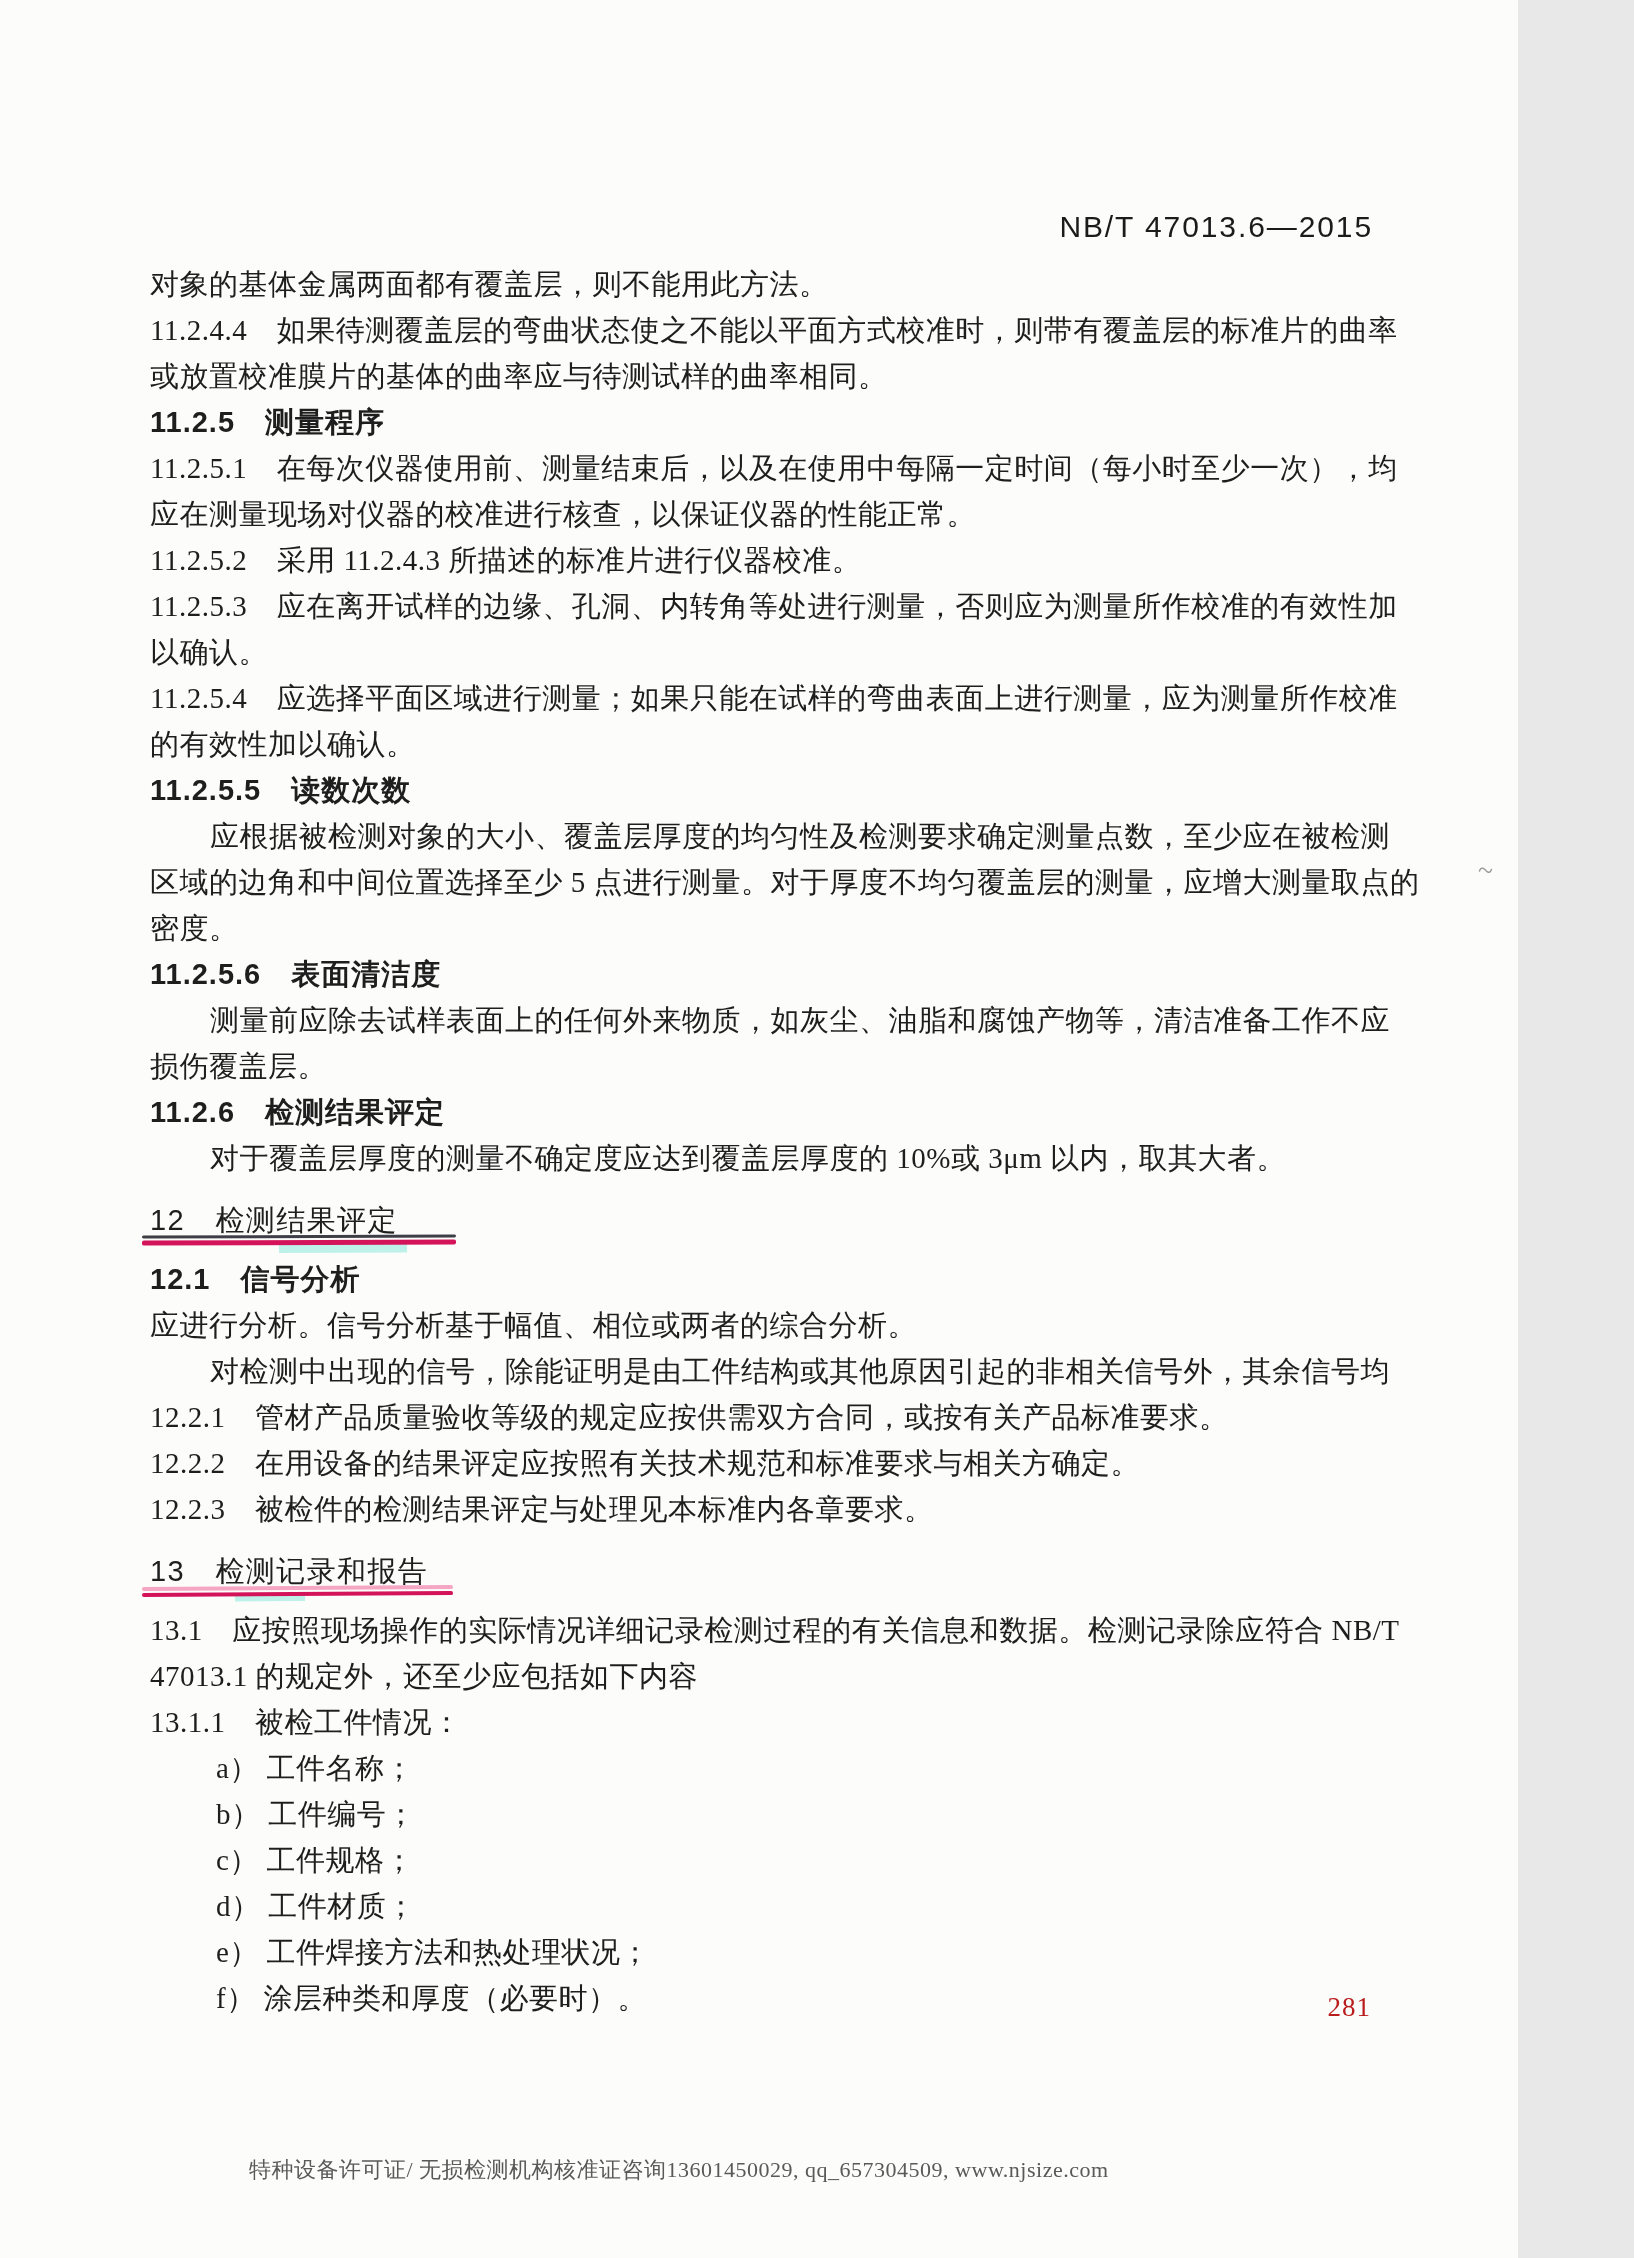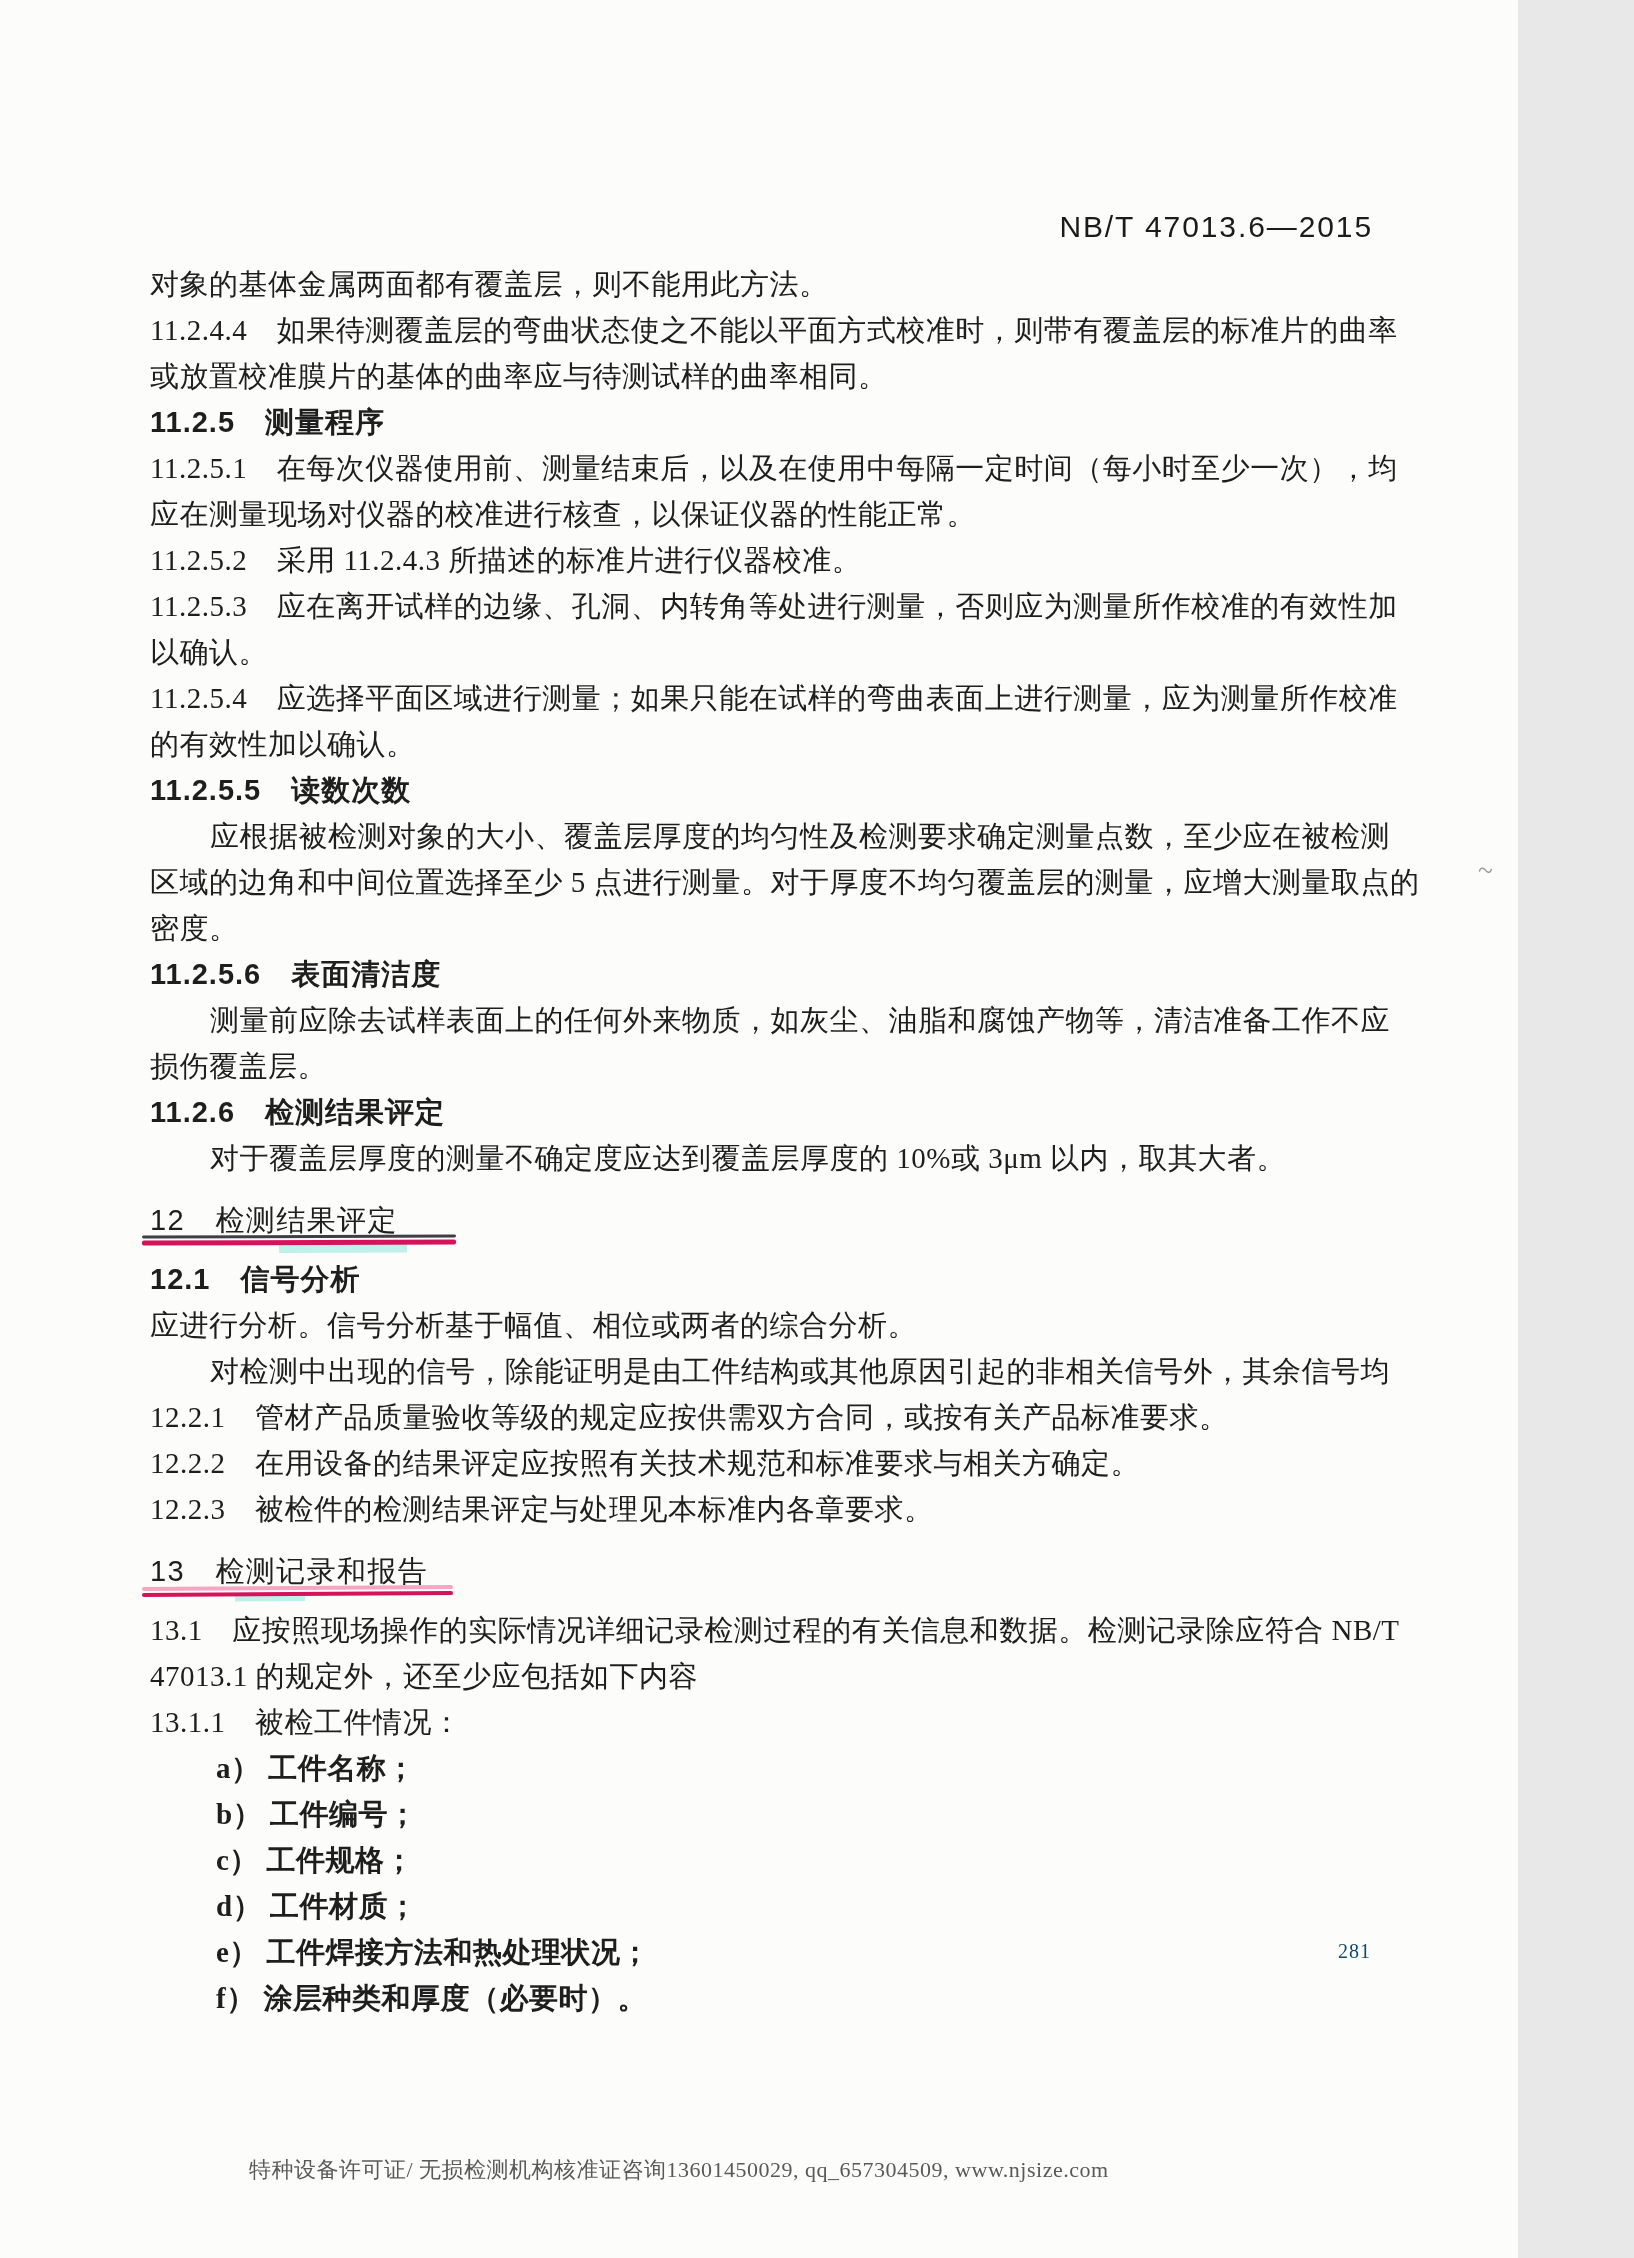--- a/index.html
+++ b/index.html
@@ -23,21 +23,21 @@
     height:46px;line-height:46px;
     font-size:29px;white-space:nowrap;
     letter-spacing:0.5px;
   }
   .h{
     font-weight:bold;
     font-family:"Liberation Sans","DejaVu Sans",sans-serif;
     letter-spacing:1px;
   }
   .i{padding-left:60px;}
-  .l{padding-left:66px;font-weight:bold;}
+  .l{padding-left:66px;}
   .hbig{
     position:relative;
     font-weight:normal;
     font-family:"Liberation Sans","DejaVu Sans",sans-serif;
     letter-spacing:1.4px;
     margin-top:16.4px;margin-bottom:12.6px;
   }
   .marker{position:absolute;left:-7.7px;top:38px;}
   .marker-12{width:314px;transform:rotate(-0.2deg);}
   .marker-13{width:311px;transform:rotate(-0.35deg);}
@@ -45,22 +45,22 @@
   .mline-dark{height:3.4px;background:var(--marker-dark,#3c3c44);}
   .mline-red{height:4.3px;background:var(--marker-red,#d4145a);margin-top:1.9px;}
   .mline-pink{height:3.9px;background:var(--marker-pink,#f7a8c4);}
   .mcyan{
     position:absolute;background:var(--marker-cyan,#b8f0ea);
     opacity:.85;z-index:-1;
   }
   .mcyan-12{left:137px;top:7.7px;width:128px;height:10.6px;}
   .mcyan-13{left:93px;top:6.8px;width:70px;height:8.7px;}
   .page-number{
-    position:absolute;top:1940px;right:147px;
-    font-size:20px;letter-spacing:1px;color:#0c4a6e;
+    position:absolute;top:1992px;right:147px;
+    font-size:27px;letter-spacing:1px;color:#b91c1c;
   }
   .footer{
     position:absolute;left:249px;top:2155px;
     font-size:22px;color:#595959;letter-spacing:0.5px;
     white-space:nowrap;
     filter:blur(0.4px);
   }
   .artifact{
     position:absolute;right:25px;top:855px;
     color:#9a9a9a;font-size:27px;transform:rotate(8deg);

